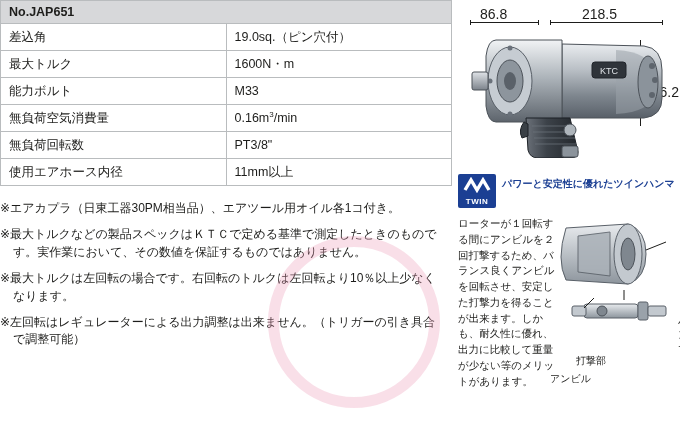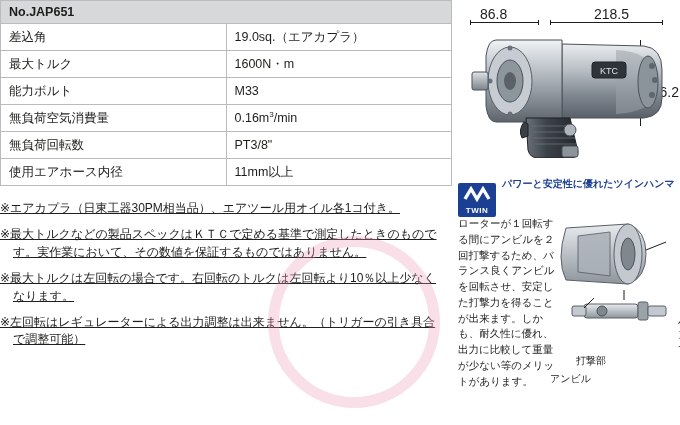--- a/index.html
+++ b/index.html
@@ -30,55 +30,55 @@
   table.spec tr.head td{
     background:#d7d8da;
     font-weight:bold;
     font-size:12.5px;
     height:22px;
   }
   td.k{width:150px;}
   td.v{width:300px;}
   sup.sup{font-size:8px;vertical-align:super;}
 
-  .notes{margin-top:14px;width:440px;text-decoration:underline;}
+  .notes{margin-top:14px;width:440px;}
   .note{
     font-size:12px;
     line-height:1.45;
     color:#1d1d1b;
     margin-bottom:9px;
     padding-left:13px;
     text-indent:-13px;
   }
 
   
   .right{position:absolute;left:458px;top:0;width:222px;height:425px;}
 
   .photo-area{position:relative;width:222px;height:166px;}
   .dim{
     position:absolute;
     font-size:14px;
     color:#1d1d1b;
   }
   .dim-top-l{left:22px;top:6px;}
-  .dim-top-r{left:136px;top:6px;}
+  .dim-top-r{left:124px;top:6px;}
   .dim-right{left:186px;top:84px;}
   .dimline{position:absolute;background:#1d1d1b;}
   .dl-h1{left:12px;top:22px;width:68px;height:1px;}
   .dl-h2{left:92px;top:22px;width:112px;height:1px;}
   .dl-v{left:182px;top:40px;width:1px;height:86px;}
   .tick{position:absolute;background:#1d1d1b;width:1px;height:5px;}
 
   
   .tool{position:absolute;left:8px;top:26px;width:200px;height:132px;}
 
   
   .twin-head{position:relative;margin-top:8px;height:38px;}
   .twin-logo{
-    position:absolute;left:0;top:9px;width:38px;height:34px;
+    position:absolute;left:0;top:0;width:38px;height:34px;
     background:#1b3f93;border-radius:2px;
     display:flex;align-items:flex-end;justify-content:center;
   }
   .twin-logo .tw{
     color:#ffffff;font-size:8px;font-weight:bold;letter-spacing:.5px;
     padding-bottom:2px;
   }
   .twin-logo .chev{
     position:absolute;top:3px;left:5px;width:28px;height:16px;
   }
@@ -111,21 +111,21 @@
 
   <div class="left">
 
     <table class="spec">
       <tbody>
           <tr class="head">
         <td colspan="2">No.JAP651</td>
       </tr>
       <tr>
         <td class="k">差込角</td>
-        <td class="v">19.0sq.（エアカプラ）</td>
+        <td class="v">19.0sq.（ピン穴付）</td>
       </tr>
       <tr>
         <td class="k">最大トルク</td>
         <td class="v">1600N・m</td>
       </tr>
       <tr>
         <td class="k">能力ボルト</td>
         <td class="v">M33</td>
       </tr>
       <tr>

